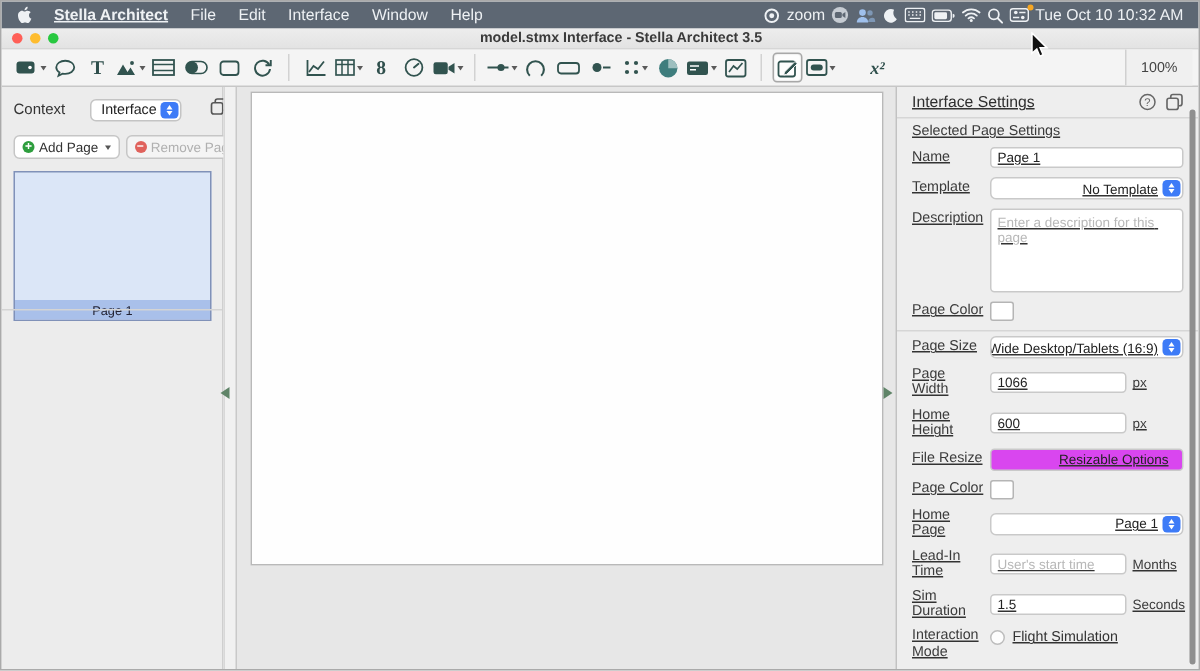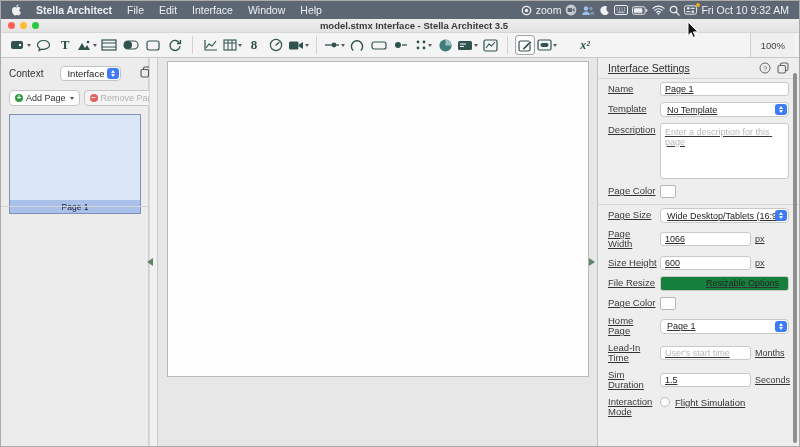--- a/index.html
+++ b/index.html
@@ -4,21 +4,21 @@
 <style>
   * { box-sizing: border-box; margin: 0; padding: 0; }
   html,body { background:#d0d0d0; }
   body { font-family: "Liberation Sans", sans-serif; -webkit-font-smoothing: antialiased; }
   .screen { position:relative; width:800px; height:447px; background:#e7e7e7; overflow:hidden; border:1px solid #aaa; }
 
   
   .menubar { position:absolute; top:0; left:0; right:0; height:18px; background:#5d6773; display:flex; align-items:center; padding:0 10px; color:#eef1f4; font-size:10.5px; }
   .menubar .apple { margin-right:14px; display:flex; }
   .menubar .menu-item { margin-right:15px; cursor:default; }
-  .menubar .menu-item.appname { font-weight:bold; }
+  .menubar .menu-item.appname { font-weight:bold;text-decoration:underline; }
   .menubar .spacer { flex:1; }
   .menubar .status { display:flex; align-items:center; gap:4px; }
   .menubar .status svg { display:block; }
   .menubar .zoomtxt { font-size:10.5px; }
   .menubar .clock { font-size:10.5px; white-space:nowrap; }
   .cc-wrap { position:relative; }
   .cc-dot { position:absolute; right:-3px; top:-2px; width:4px; height:4px; border-radius:50%; background:#f5a623; }
 
   
   .titlebar { position:absolute; top:18px; left:0; right:0; height:14px; background:linear-gradient(#ededed,#e3e3e3); border-bottom:1px solid #d6d6d6; display:flex; align-items:center; }
@@ -77,26 +77,26 @@
   .panel-header svg { margin-left:6px; display:block; }
   .hdiv { height:1px; background:#d6d6d6; margin:3px -10px; }
   .sec-title { font-size:9.5px; color:#3a3a3a; margin:3px 0 5px 0; display:flex; align-items:center; gap:4px; }
   .disclosure { width:0; height:0; border-left:3.5px solid transparent; border-right:3.5px solid transparent; border-top:4.5px solid #444; }
   .frow { display:flex; align-items:center; margin-bottom:6px; }
   .frow .flabel { width:52px; flex-shrink:0; color:#3b3b3b; line-height:1.1; padding-right:3px; }
   .frow.top { align-items:flex-start; }
   .fctl { flex:1; display:flex; align-items:center; gap:4px; min-width:0; }
   .tinput { flex:1; min-width:0; height:14px; background:#fff; border:1px solid #c9c9c9; border-radius:3px; font-size:9px; color:#222; padding:0 4px; font-family:"Liberation Sans", sans-serif; }
   .tinput::placeholder { color:#b8b8b8; }
-  .dd { position:relative; flex:1; height:15px; background:#fff; border:1px solid #c9c9c9; border-radius:4px; font-size:9px; color:#222; display:flex; align-items:center; padding:0 16px 0 6px; white-space:nowrap; overflow:hidden; }
+  .dd { position:relative; flex:1; height:15px; background:#fff; border:1px solid #c9c9c9; border-radius:4px; font-size:9px; color:#222; display:flex; align-items:center; padding:0 16px 0 6px; white-space:nowrap; overflow:hidden;justify-content:flex-end; }
   .tarea { flex:1; height:56px; background:#fff; border:1px solid #c9c9c9; border-radius:3px; font-size:9px; padding:3px 4px; resize:none; font-family:"Liberation Sans", sans-serif; color:#222; }
   .tarea::placeholder { color:#b8b8b8; }
   .swatch { width:16px; height:13px; background:#fff; border:1px solid #b5b5b5; border-radius:2px; }
   .unit { width:34px; flex-shrink:0; text-align:left; color:#3b3b3b; font-size:9px; }
-  .btn-like { flex:1; height:15px; background:#15803d; border:1px solid #c9c9c9; border-radius:3px; font-size:9px; color:#222; display:flex; align-items:center; justify-content:center;padding-left:36px; }
+  .btn-like { flex:1; height:15px; background:#d946ef; border:1px solid #c9c9c9; border-radius:3px; font-size:9px; color:#222; display:flex; align-items:center; justify-content:center;padding-left:36px; }
   .radio-col { display:flex; flex-direction:column; gap:4px; }
   .radio-row { display:flex; align-items:center; gap:5px; }
   .radio { width:10px; height:10px; border-radius:50%; border:1px solid #bdbdbd; background:#fdfdfd; flex-shrink:0; }
   .panel-scrollbar { position:absolute; right:2px; top:15px; bottom:3px; width:4px; background:#8f8f8f; border-radius:2px; }
 
   
   .cursor { position:absolute; left:686px; top:20px; z-index:50; pointer-events:none; }
 </style>
 </head>
 <body>
@@ -172,21 +172,21 @@
       <span class="cc-wrap">
           <svg width="13" height="10" viewBox="0 0 14 10">
             <rect x="0.5" y="0.5" width="13" height="9" rx="2" fill="none" stroke="#eef1f4" stroke-width="1"></rect>
             <circle cx="4.5" cy="3.2" r="1.3" fill="#eef1f4"></circle>
             <path d="M7 3.2h4.5" stroke="#eef1f4" stroke-width="1.1"></path>
             <circle cx="9.5" cy="6.8" r="1.3" fill="#eef1f4"></circle>
             <path d="M2.5 6.8H7" stroke="#eef1f4" stroke-width="1.1"></path>
           </svg>
           <span class="cc-dot"></span>
         </span>
-      <span class="clock">Fri Oct 10 9:32 AM</span>
+      <span class="clock">Tue Oct 10 10:32 AM</span>
     </span>
   </div>
 
   <div class="titlebar">
     <span class="win-title">model.stmx Interface - Stella Architect 3.5</span>
     <span class="traffic">
       <span class="tl-red"></span>
       <span class="tl-yellow"></span>
       <span class="tl-green"></span>
     </span>
@@ -400,20 +400,21 @@
             </svg>
           </span>
         <span>
             <svg width="12" height="12" viewBox="0 0 12 12">
               <rect x="3.5" y="1" width="7.5" height="7.5" rx="1.5" fill="none" stroke="#666" stroke-width="1.1"></rect>
               <rect x="1" y="3.5" width="7.5" height="7.5" rx="1.5" fill="#eee" stroke="#666" stroke-width="1.1"></rect>
             </svg>
           </span>
       </div>
       <div class="hdiv"></div>
+      <div class="sec-title">Selected Page Settings</div>
 
       <div class="frow">
         <span class="flabel">Name</span>
         <span class="fctl">
             <input class="tinput" value="Page 1" style="">
           </span>
       </div>
       <div class="frow">
         <span class="flabel">Template</span>
         <span class="fctl">
@@ -454,21 +455,21 @@
         </span>
       </div>
       <div class="frow">
         <span class="flabel">Page Width</span>
         <span class="fctl">
           <input class="tinput" value="1066" style="">
           <span class="unit">px</span>
         </span>
       </div>
       <div class="frow">
-        <span class="flabel">Size Height</span>
+        <span class="flabel">Home Height</span>
         <span class="fctl">
           <input class="tinput" value="600" style="">
           <span class="unit">px</span>
         </span>
       </div>
       <div class="frow">
         <span class="flabel">File Resize</span>
         <span class="fctl">
             <span class="btn-like">Resizable Options</span>
           </span>

